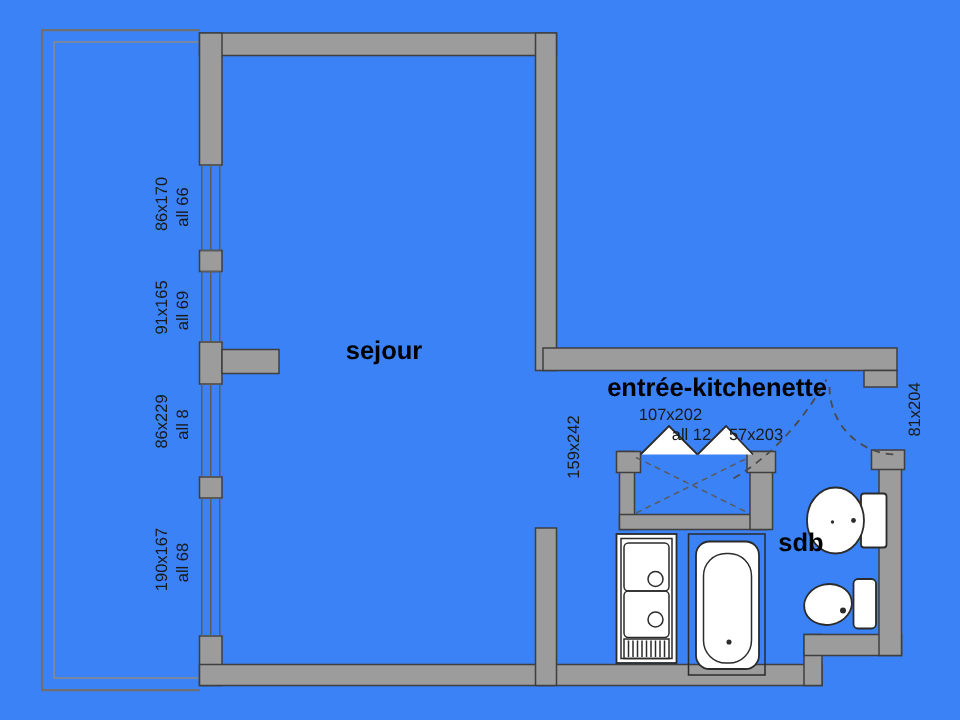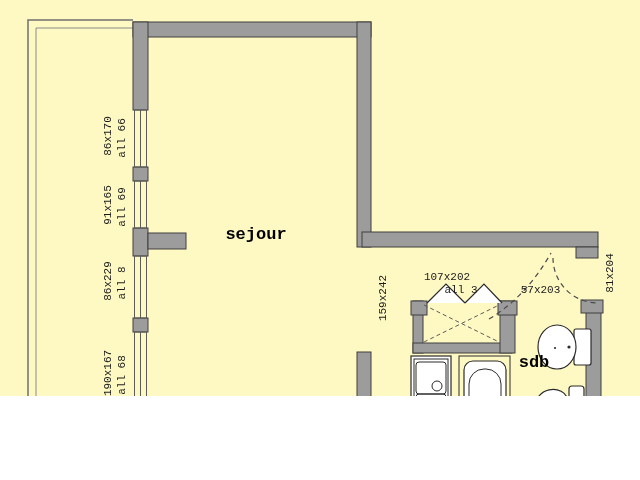--- a/index.html
+++ b/index.html
@@ -1,18 +1,18 @@
 <!DOCTYPE html>
 <html><head>
 <meta charset="utf-8">
 <style>
   html,body{margin:0;padding:0;background:#ffffff;}
   .plan{
-    position:relative;width:640px;height:396px;background:#fef9c3;overflow:hidden;
-    font-family:Liberation Mono, monospace;color:#111;
+    position:relative;width:640px;height:480px;background:#3b82f6;overflow:hidden;
+    font-family:Liberation Sans, sans-serif;color:#111;
   }
   .plan svg{position:absolute;left:0;top:0;}
   
   .wall{fill:#9c9c9c;stroke:#3f3f3f;stroke-width:1;}
   .thin{stroke:#6f6f6f;stroke-width:1.5;fill:none;}
   .thin2{stroke:#8a8a8a;stroke-width:1;fill:none;}
   .winline{stroke:#5c5c5c;stroke-width:1;}
   .fix{stroke:#2b2b2b;stroke-width:1.2;fill:#ffffff;}
   .fixthin{stroke:#2b2b2b;stroke-width:1;fill:none;}
   .dot{fill:#2b2b2b;stroke:none;}
@@ -147,32 +147,33 @@
     </g>
 
     <g>
       <rect class="fix" x="569" y="386" width="15" height="33" rx="3"></rect>
       <ellipse class="fix" cx="552" cy="403" rx="16" ry="13.5" transform="rotate(-12 552 403)"></ellipse>
       <circle class="dot" cx="562" cy="407" r="2"></circle>
     </g>
   </svg>
 
   <div class="lbl room" style="left:256px;top:234px;">sejour</div>
+  <div class="lbl room" style="left:478px;top:259px;">entrée-kitchenette</div>
   <div class="lbl room" style="left:534px;top:362px;">sdb</div>
 
   <div class="lbl dim vert" style="left:108px;top:136px;">86x170</div>
   <div class="lbl dim vert" style="left:122px;top:138px;">all 66</div>
 
   <div class="lbl dim vert" style="left:108px;top:205px;">91x165</div>
   <div class="lbl dim vert" style="left:122px;top:207px;">all 69</div>
 
   <div class="lbl dim vert" style="left:108px;top:281px;">86x229</div>
   <div class="lbl dim vert" style="left:122px;top:283px;">all 8</div>
 
   <div class="lbl dim vert" style="left:108px;top:373px;">190x167</div>
   <div class="lbl dim vert" style="left:122px;top:375px;">all 68</div>
 
   <div class="lbl dim" style="left:447px;top:277px;">107x202</div>
-  <div class="lbl dim" style="left:461px;top:290px;">all 3</div>
-  <div class="lbl dim" style="left:533px;top:290px;padding-left:15px;">57x203</div>
+  <div class="lbl dim" style="left:461px;top:290px;">all 12</div>
+  <div class="lbl dim" style="left:504px;top:290px;">57x203</div>
   <div class="lbl dim vert" style="left:383px;top:298px;">159x242</div>
   <div class="lbl dim vert" style="left:610px;top:273px;">81x204</div>
 </div>
 
 </body></html>

